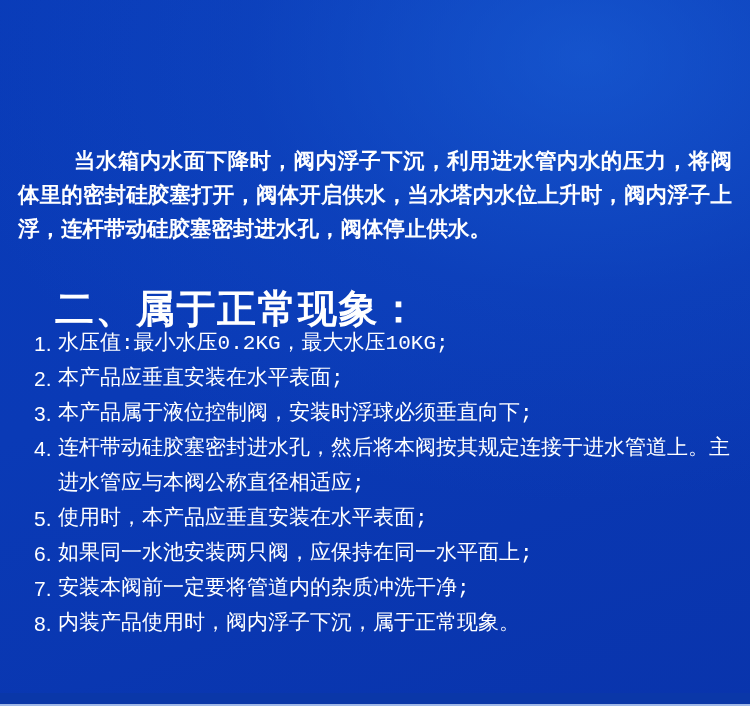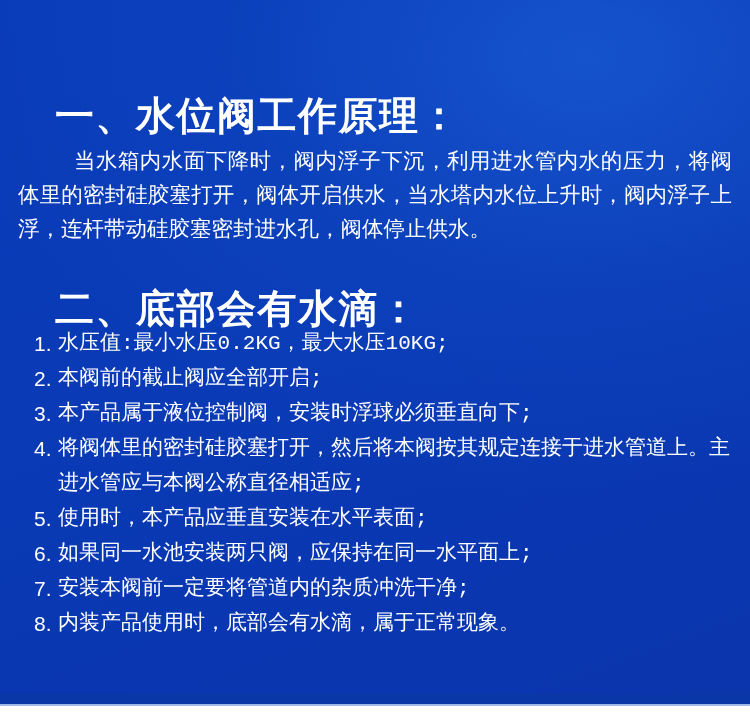--- a/index.html
+++ b/index.html
@@ -71,21 +71,21 @@
   #heading-2 { left: 55px; top: 255px; }
 
   
   #principle-body {
     position: absolute;
     left: 18px;
     top: 122px;
     width: 714px;
     font-size: 21.5px;
     line-height: 34px;
-    font-weight: 400;
+    font-weight: 700;
     text-indent: 56px;
     text-align: justify;
     text-justify: inter-ideograph;
     color: #ffffff;
   }
 
   
   #notes-list {
     position: absolute;
     left: 34px;
@@ -115,58 +115,57 @@
   #notes-list li .txt {
     display: block;
     font-family: Liberation Mono, monospace;
   }
 </style>
 </head>
 <body>
 
 <div id="banner">
 
-  <h2 id="heading-1" class="section-heading">一、水位阀工作原理：</h2>
 
   <p id="principle-body">当水箱内水面下降时，阀内浮子下沉，利用进水管内水的压力，将阀体里的密封硅胶塞打开，阀体开启供水，当水塔内水位上升时，阀内浮子上浮，连杆带动硅胶塞密封进水孔，阀体停止供水。</p>
 
-  <h2 id="heading-2" class="section-heading">二、底部会有水滴：</h2>
+  <h2 id="heading-2" class="section-heading">二、属于正常现象：</h2>
 
   <ol id="notes-list">
     <li>
       <span class="num">1.</span>
       <span class="txt">水压值:最小水压0.2KG，最大水压10KG;</span>
     </li>
     <li>
       <span class="num">2.</span>
-      <span class="txt">本阀前的截止阀应全部开启;</span>
+      <span class="txt">本产品应垂直安装在水平表面;</span>
     </li>
     <li>
       <span class="num">3.</span>
       <span class="txt">本产品属于液位控制阀，安装时浮球必须垂直向下;</span>
     </li>
     <li>
       <span class="num">4.</span>
-      <span class="txt">将阀体里的密封硅胶塞打开，然后将本阀按其规定连接于进水管道上。主进水管应与本阀公称直径相适应;</span>
+      <span class="txt">连杆带动硅胶塞密封进水孔，然后将本阀按其规定连接于进水管道上。主进水管应与本阀公称直径相适应;</span>
     </li>
     <li>
       <span class="num">5.</span>
       <span class="txt">使用时，本产品应垂直安装在水平表面;</span>
     </li>
     <li>
       <span class="num">6.</span>
       <span class="txt">如果同一水池安装两只阀，应保持在同一水平面上;</span>
     </li>
     <li>
       <span class="num">7.</span>
       <span class="txt">安装本阀前一定要将管道内的杂质冲洗干净;</span>
     </li>
     <li>
       <span class="num">8.</span>
-      <span class="txt">内装产品使用时，底部会有水滴，属于正常现象。</span>
+      <span class="txt">内装产品使用时，阀内浮子下沉，属于正常现象。</span>
     </li>
   </ol>
 
   <div class="band-dark"></div>
   <div class="band-light"></div>
   <div class="band-white"></div>
 
 </div>
 
 </body></html>

